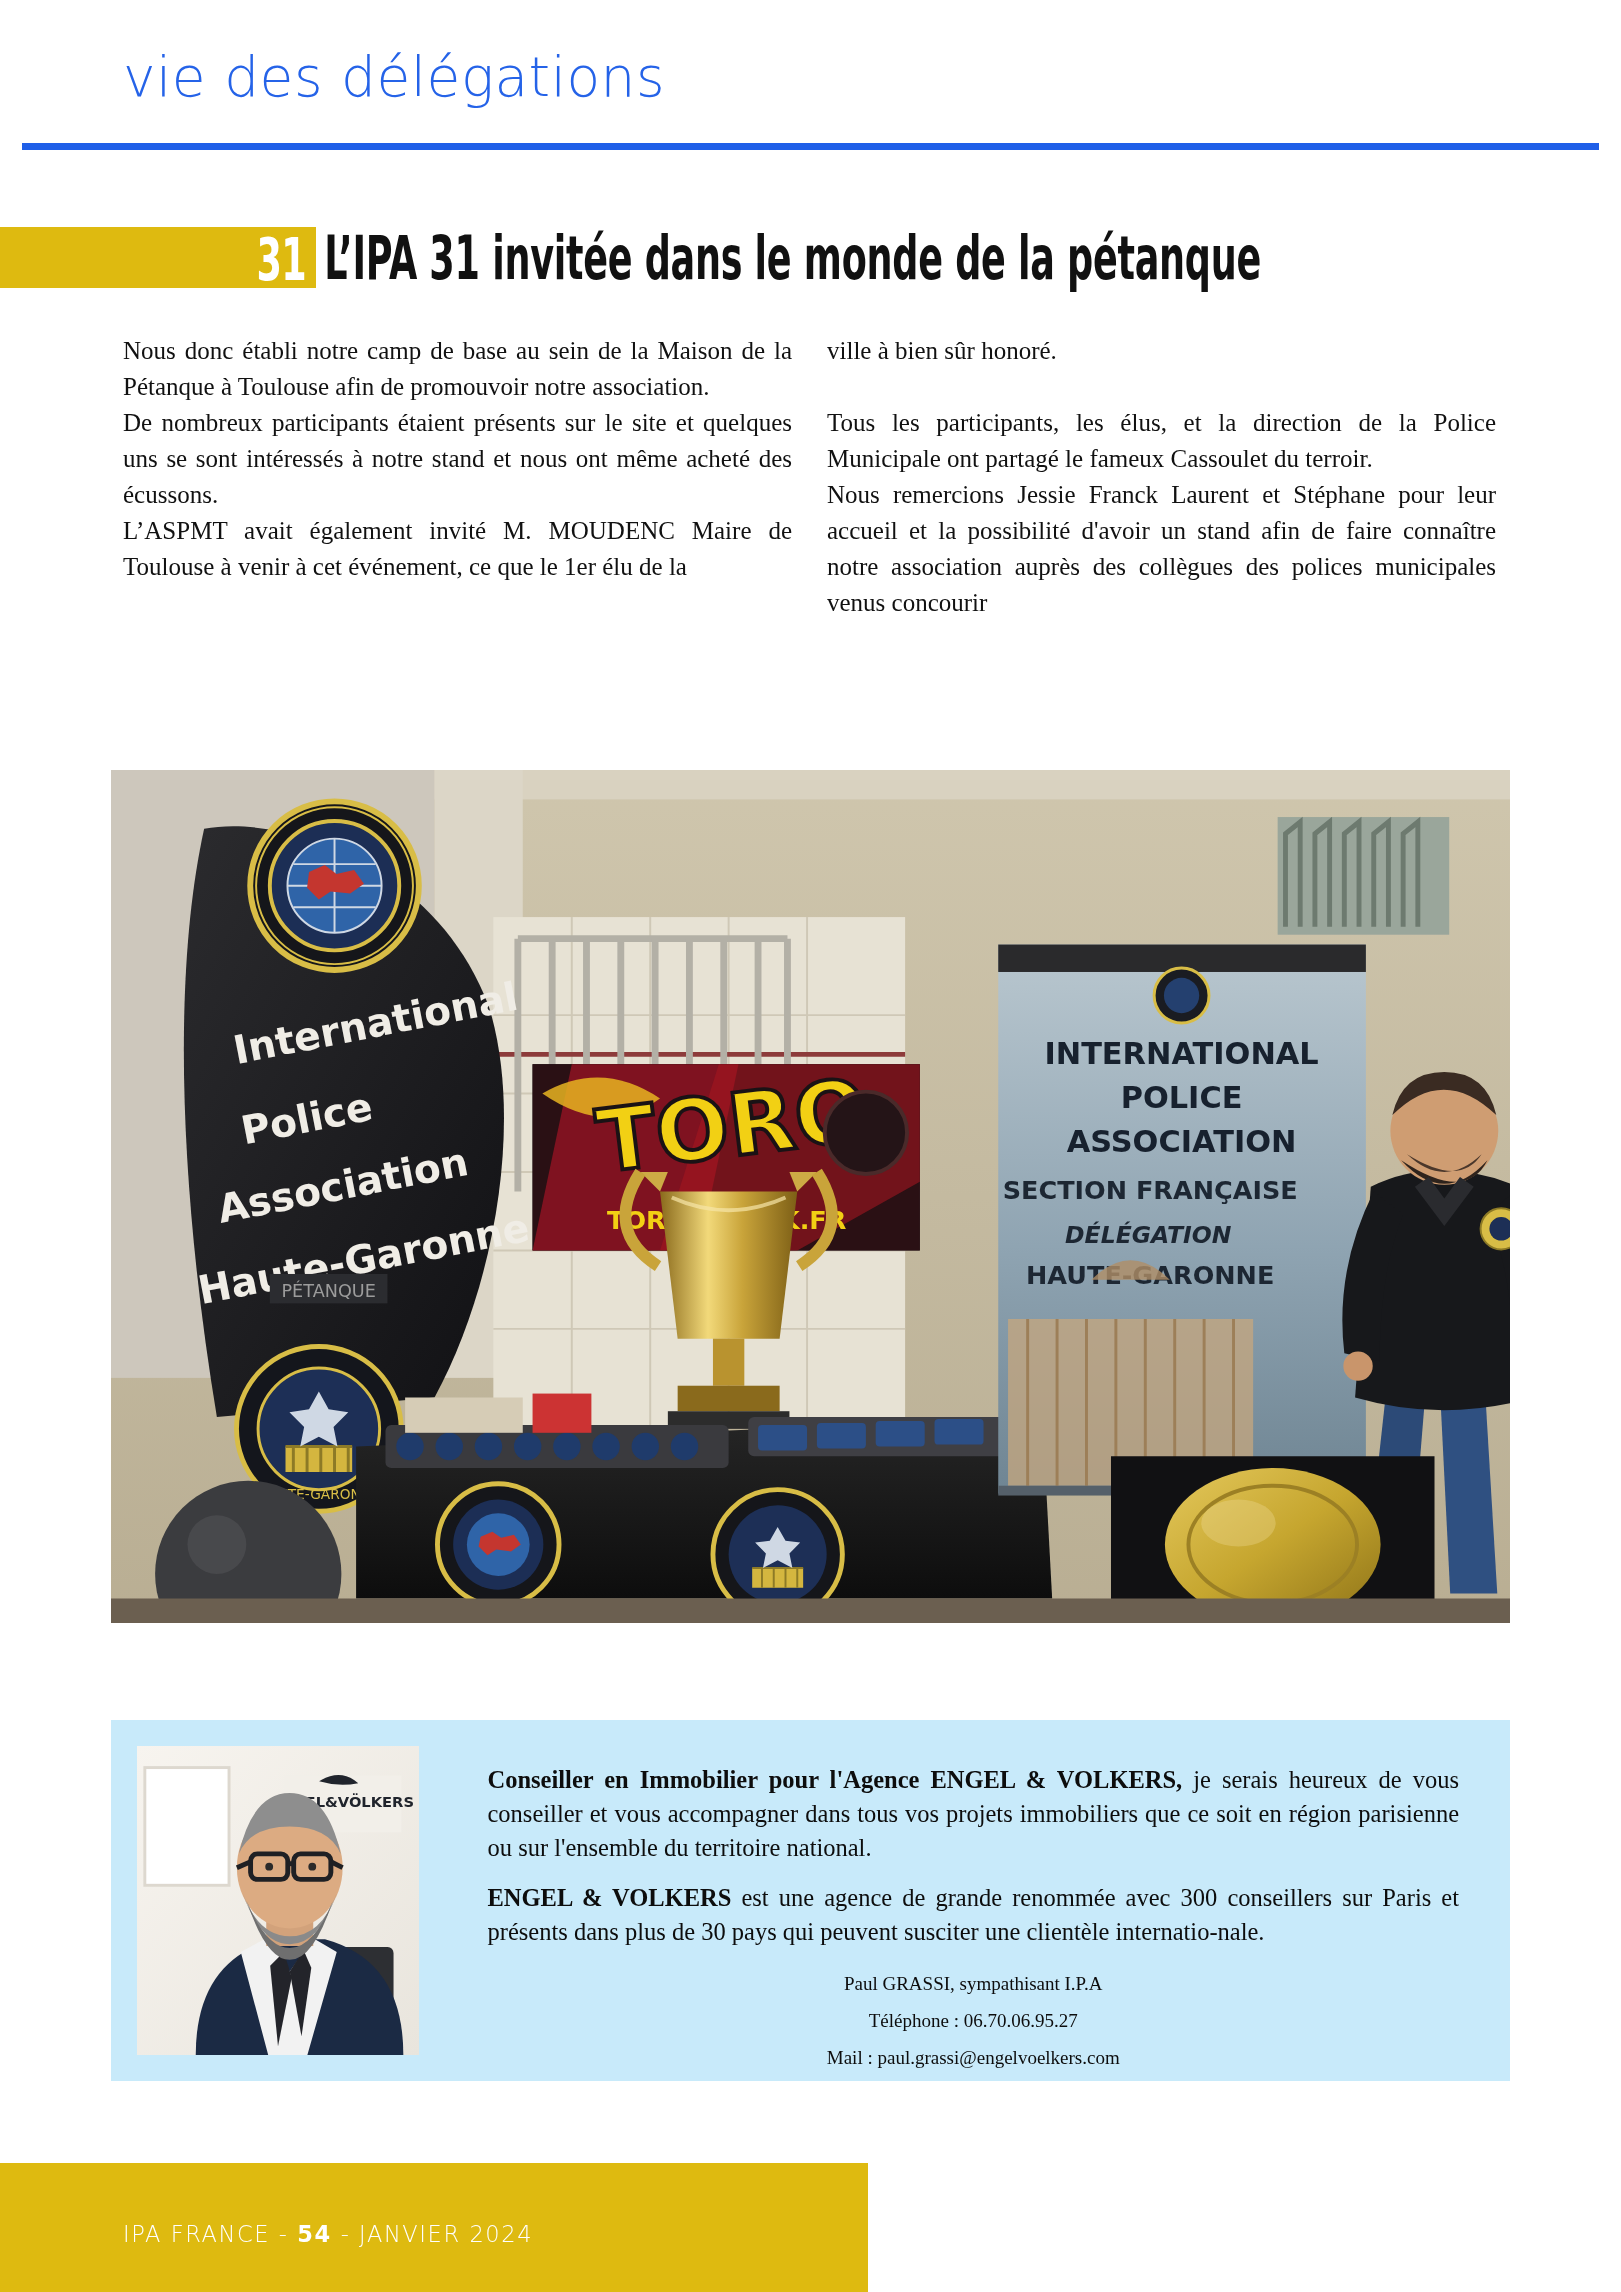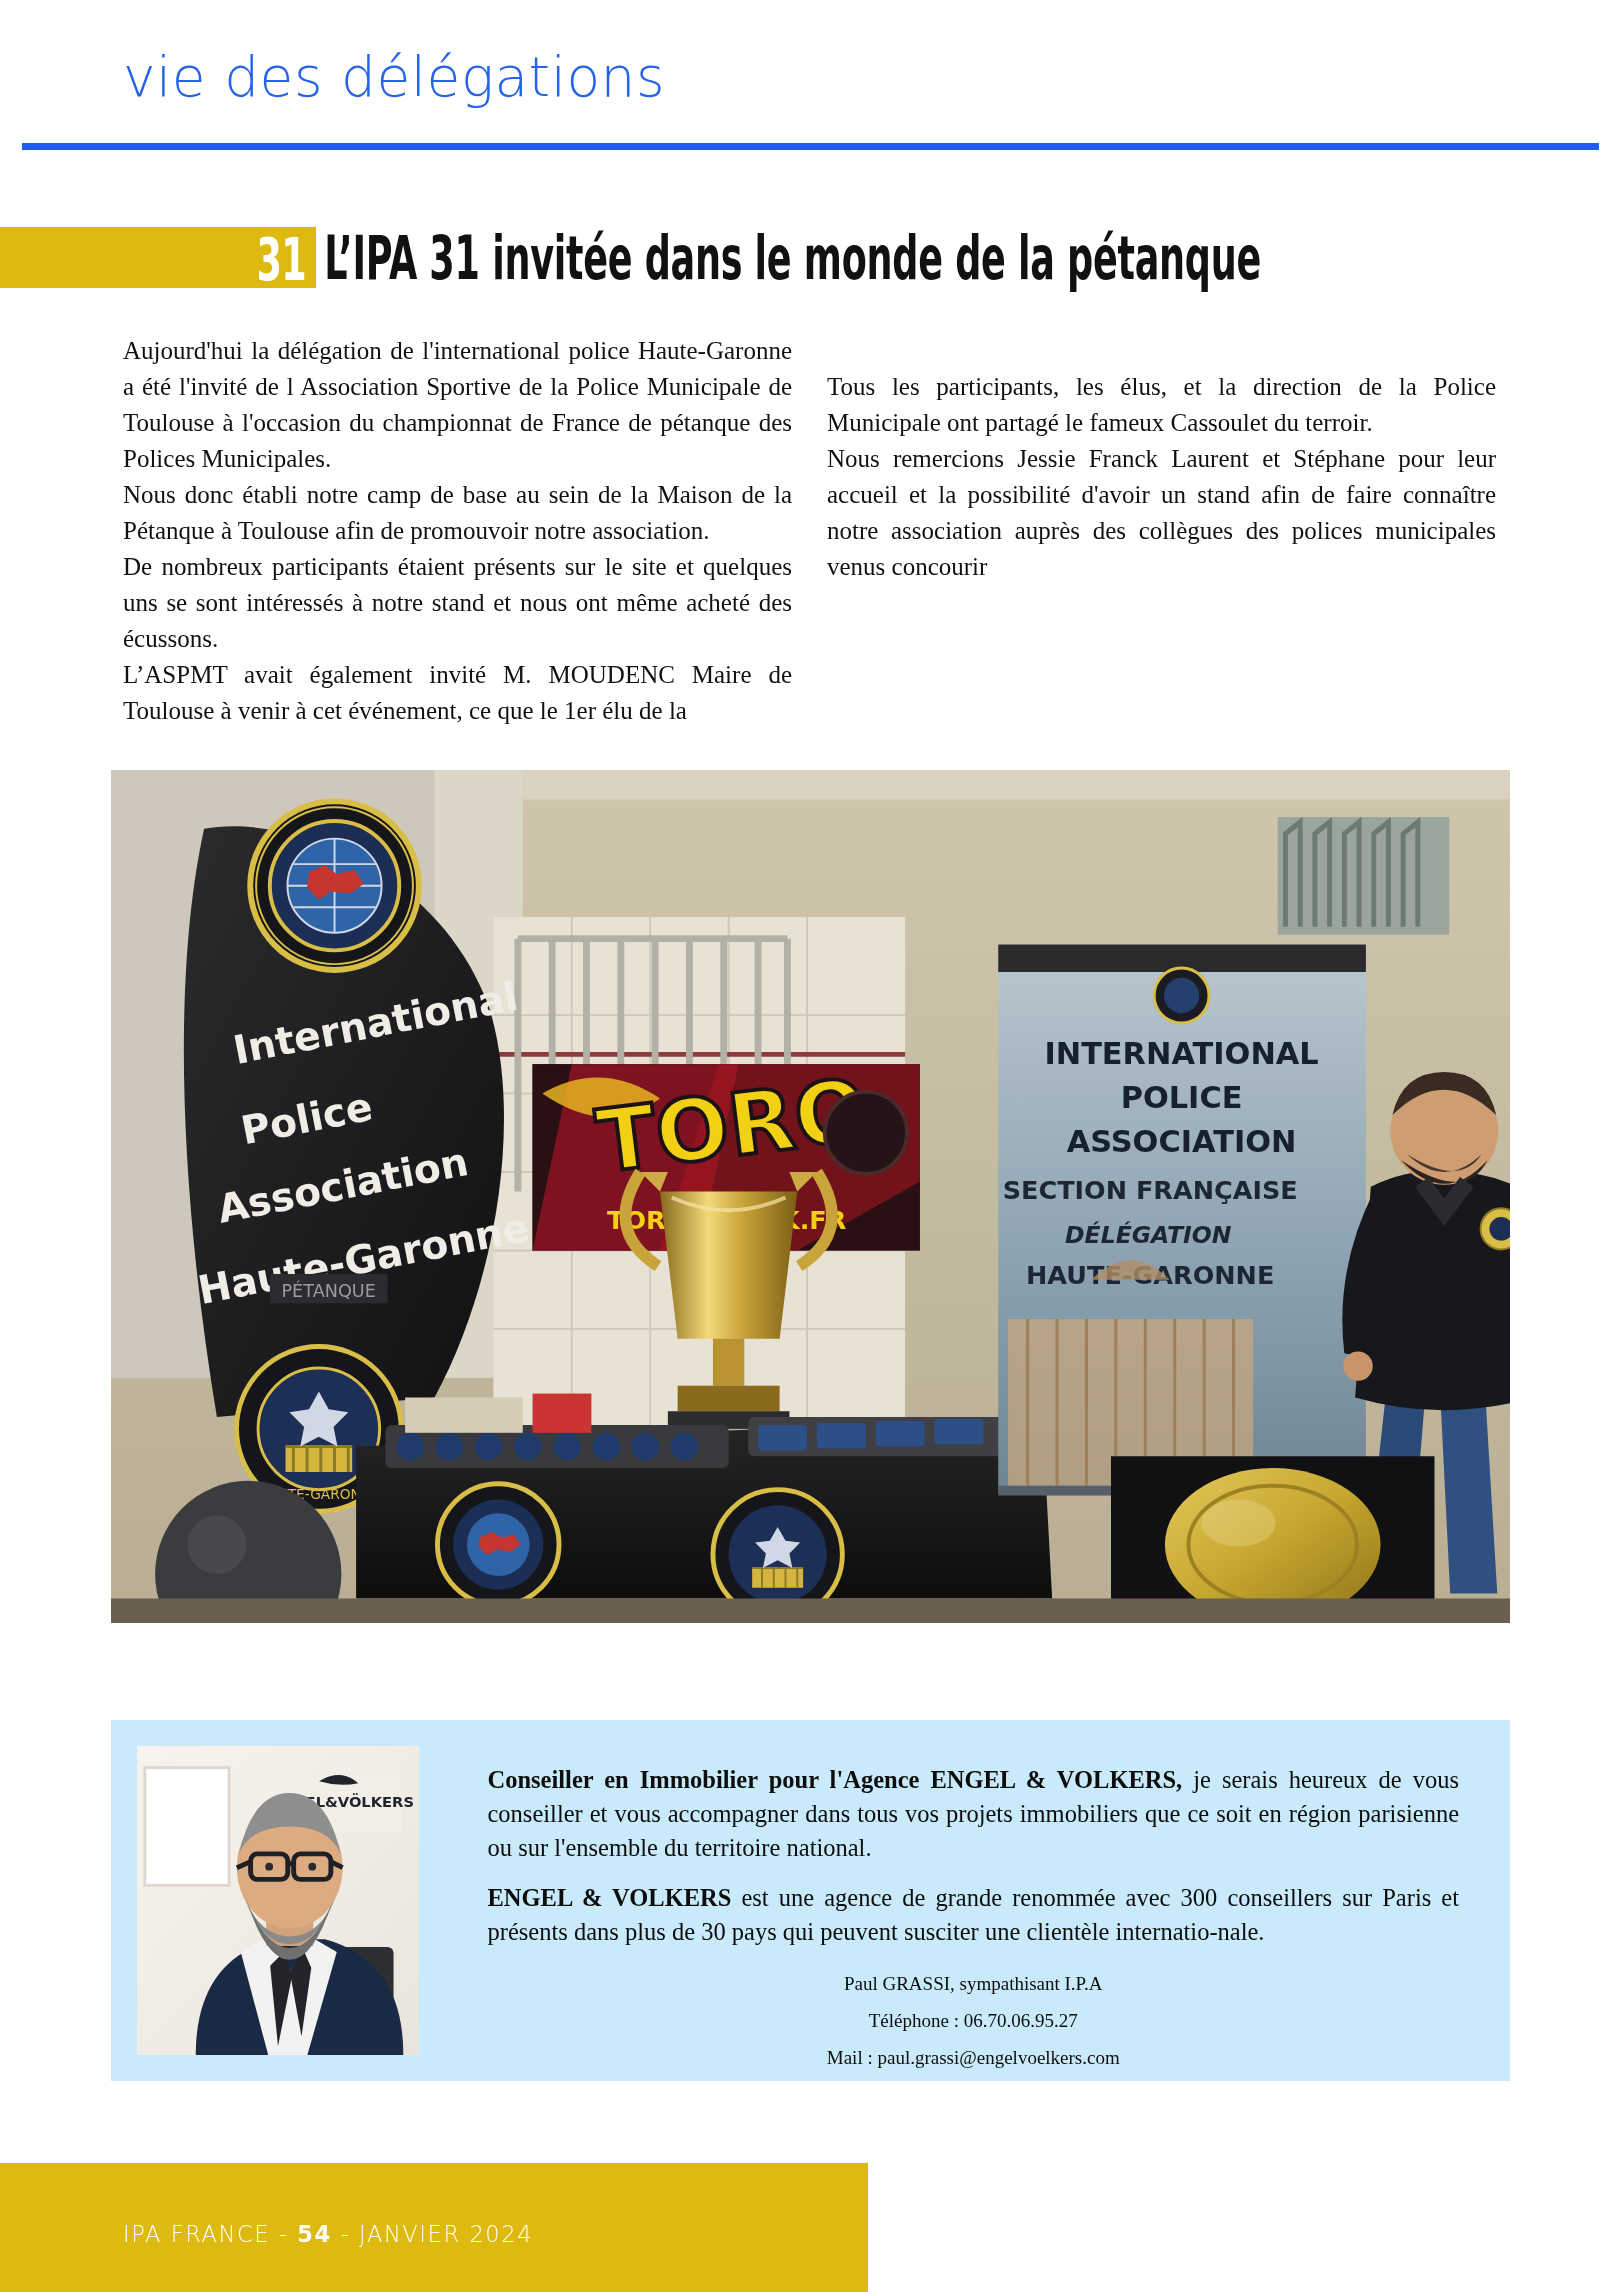--- a/index.html
+++ b/index.html
@@ -184,26 +184,26 @@
 
 <div class="title-band">
   <div class="title-number-block">
     <span class="title-number">31</span>
   </div>
   <div class="title-text">L’IPA 31 invitée dans le monde de la pétanque</div>
 </div>
 
 <div class="article">
   <div class="col">
-    <p class="flow">Aujourd'hui la délégation de l'international police Haute-Garonne a été l'invité de l Association Sportive de la Police Municipale de Toulouse à l'occasion du championnat de France de pétanque des Polices Municipales.</p>
     <p class="flow">Nous donc établi notre camp de base au sein de la Maison de la Pétanque à Toulouse afin de promouvoir notre association.</p>
     <p class="flow">De nombreux participants étaient présents sur le site et quelques uns se sont intéressés à notre stand et nous ont même acheté des écussons.</p>
     <p class="flow">L’ASPMT avait également invité M. MOUDENC Maire de Toulouse à venir à cet événement, ce que le 1er élu de la</p>
   </div>
   <div class="col">
+    <p class="nojust">ville à bien sûr honoré.</p>
     <div class="spacer-line"></div>
     <p class="flow">Tous les participants, les élus, et la direction de la Police Municipale ont partagé le fameux Cassoulet du terroir.</p>
     <p class="flow">Nous remercions Jessie Franck Laurent et Stéphane pour leur accueil et la possibilité d'avoir un stand afin de faire connaître notre association auprès des collègues des polices municipales venus concourir</p>
   </div>
 </div>
 
 <div class="photo">
   <svg viewBox="0 0 1427 870" preserveAspectRatio="none">
     <defs>
       <linearGradient id="wallg" x1="0" y1="0" x2="0" y2="1">

